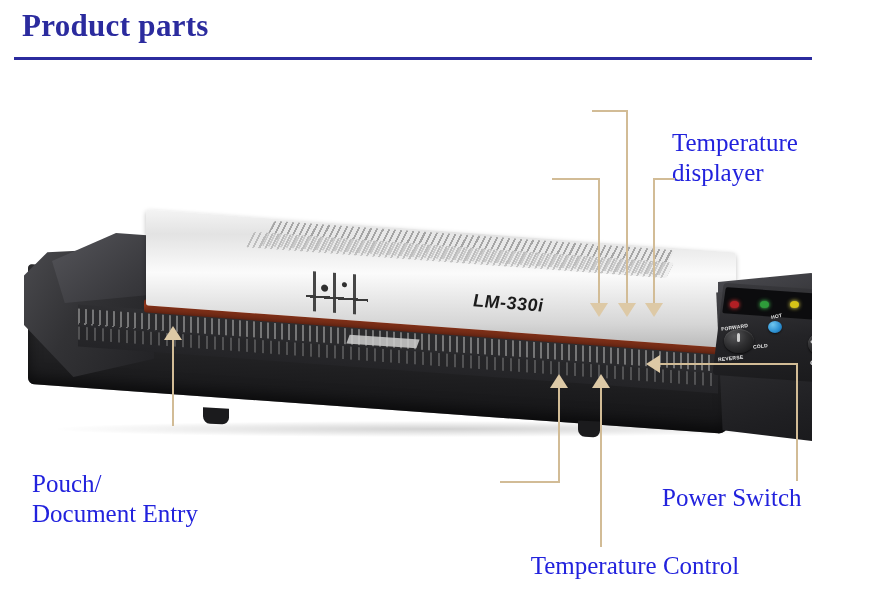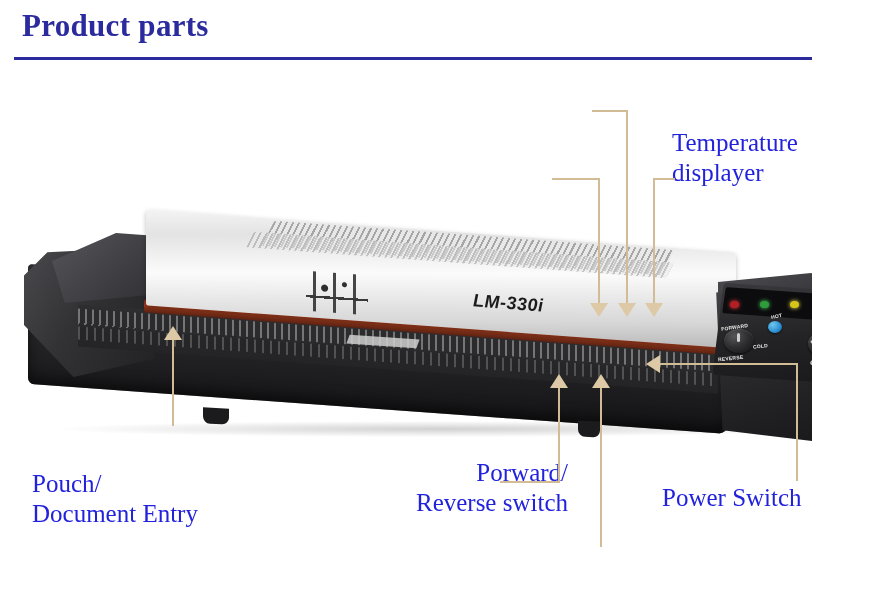--- a/index.html
+++ b/index.html
@@ -437,26 +437,25 @@
 displayer</div>
   <div class="leader h" style="left:653px; top:178px; width:22px;"></div>
   <div class="leader v" style="left:653px; top:178px; height:129px;"></div>
   <div class="arrow down" style="left:645px; top:303px;"></div>
 
   <div class="label" style="left:32px; top:426px; width:280px;margin-top:43px;">Pouch/
 Document Entry</div>
   <div class="leader v" style="left:172px; top:340px; height:86px;"></div>
   <div class="arrow up" style="left:164px; top:326px;"></div>
 
-  <div class="label right" style="left:338px; top:458px; width:230px;">Porward/
-Reverse switch</div>
   <div class="leader h" style="left:500px; top:481px; width:60px;"></div>
   <div class="leader v" style="left:558px; top:388px; height:95px;"></div>
   <div class="arrow up" style="left:550px; top:374px;"></div>
 
+  <div class="label center" style="left:470px; top:551px; width:330px;">Temperature Control</div>
   <div class="leader v" style="left:600px; top:388px; height:159px;"></div>
   <div class="arrow up" style="left:592px; top:374px;"></div>
 
   <div class="label" style="left:662px; top:483px; width:220px;">Power Switch</div>
   <div class="leader v" style="left:796px; top:363px; height:118px;"></div>
   <div class="leader h" style="left:660px; top:363px; width:138px;"></div>
   <div class="arrow left" style="left:646px; top:355px;"></div>
 
 </div>
 

